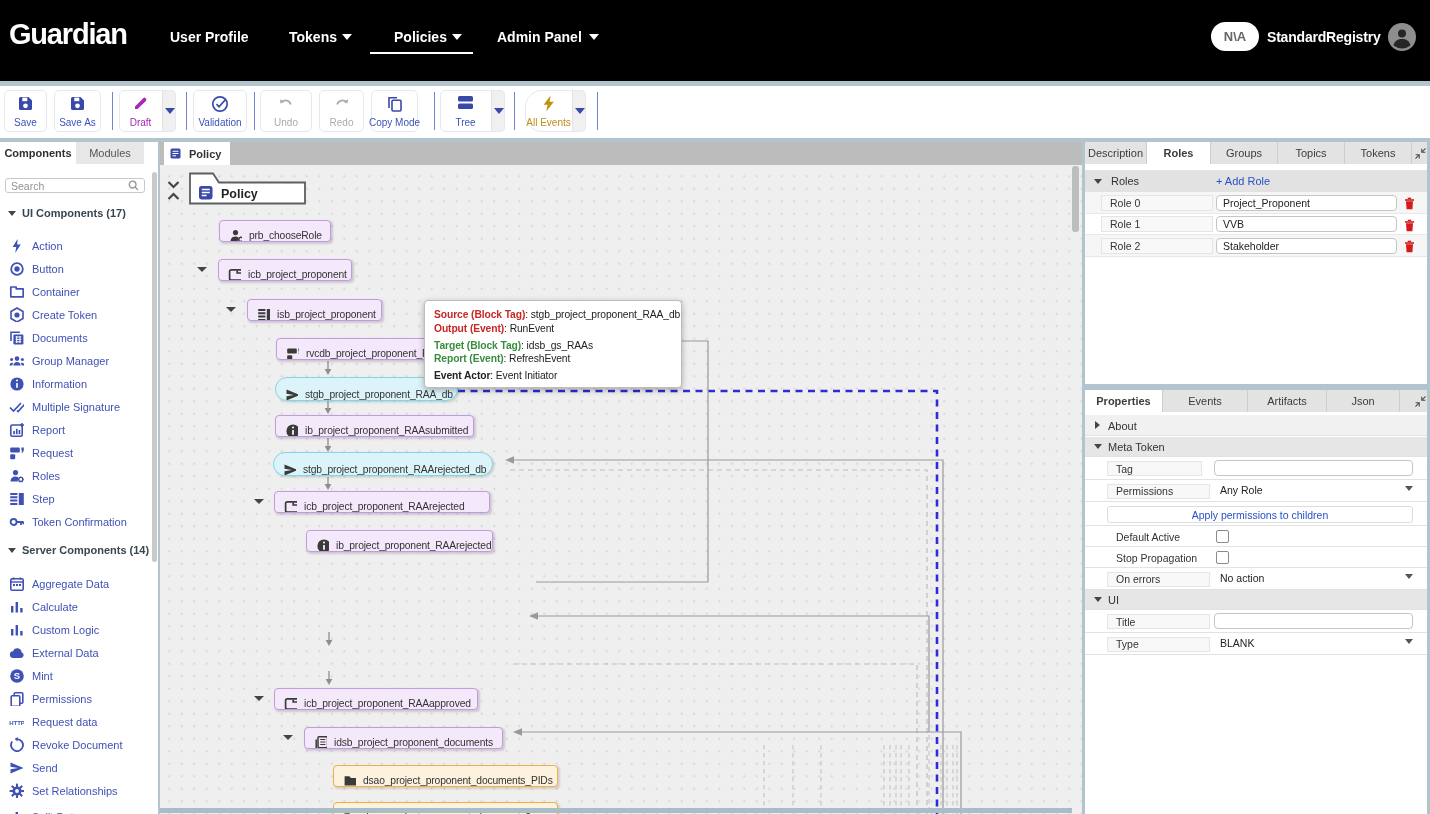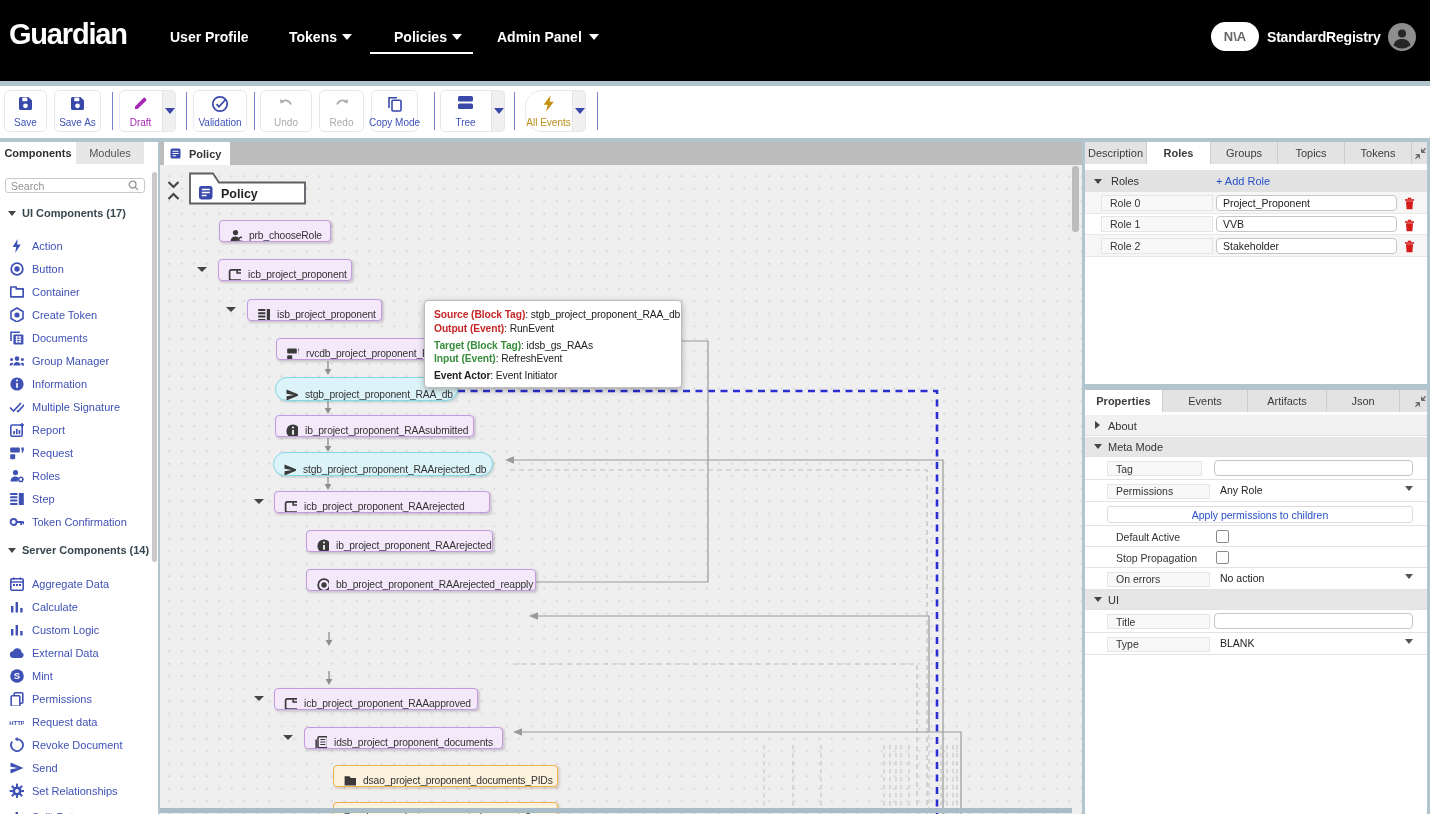--- a/index.html
+++ b/index.html
@@ -466,29 +466,20 @@
 <div class="blk purple" style="left:146px;top:365px;width:187px">
         <span class="ic">
           <svg style="" width="13" height="13" viewBox="0 0 13 13">
             <circle cx="8" cy="8" r="6.6" fill="#3a3a3a"></circle>
             <rect x="7.15" y="7" width="1.7" height="4.8" rx="0.5" fill="#fff"></rect>
             <circle cx="8" cy="4.6" r="1" fill="#fff"></circle>
           </svg>
         </span>
         <span>ib_project_proponent_RAArejected</span>
       </div>
-<div class="blk purple" style="left:146px;top:404px;width:230px">
-        <span class="ic">
-          <svg style="" width="13" height="13" viewBox="0 0 13 13">
-            <circle cx="8" cy="8" r="5.8" fill="none" stroke="#3a3a3a" stroke-width="1.8"></circle>
-            <circle cx="8" cy="8" r="2.7" fill="#3a3a3a"></circle>
-          </svg>
-        </span>
-        <span>bb_project_proponent_RAArejected_reapply</span>
-      </div>
 <div class="blk purple" style="left:114px;top:523px;width:204px">
         <span class="ic">
           <svg style="" width="13" height="13" viewBox="0 0 13 13">
             <rect x="1.6" y="2.8" width="12.8" height="10.4" rx="1.6" fill="none" stroke="#3a3a3a" stroke-width="1.7"></rect>
             <path d="M9.2 3.4 v2.6 h5" fill="none" stroke="#3a3a3a" stroke-width="1.7"></path>
           </svg>
         </span>
         <span>icb_project_proponent_RAAapproved</span>
       </div>
 <div class="blk purple" style="left:144px;top:562px;width:199px">
@@ -514,21 +505,21 @@
           <svg style="" width="13" height="13" viewBox="0 0 13 13">
             <path d="M1.6 3.2 h4.8 l1.5 1.8 h6.5 v7.6 h-12.8 z" fill="#3a3a3a"></path>
           </svg>
         </span>
         <span>dsao_project_proponent_documents2</span>
       </div>
 <div class="a" style="left:264px;top:135px;width:258px;height:88px;background:#fff;border:1px solid #bdbdbd;border-radius:4px;box-shadow:0 2px 6px rgba(0,0,0,.3);padding:7px 9px;font-size:10.3px;color:#222;line-height:13.5px;z-index:5;white-space:nowrap;letter-spacing:-.1px">
         <div><b style="color:#c62828">Source (Block Tag)</b>: stgb_project_proponent_RAA_db</div>
         <div><b style="color:#c62828">Output (Event)</b>: RunEvent</div>
         <div style="margin-top:3.5px"><b style="color:#388e3c">Target (Block Tag)</b>: idsb_gs_RAAs</div>
-        <div><b style="color:#388e3c">Input (Event)</b>: RefreshEvent</div>
+        <div><b style="color:#388e3c">Report (Event)</b>: RefreshEvent</div>
         <div style="margin-top:3.5px"><b>Event Actor</b>: Event Initiator</div>
       </div>
 <div class="a" style="left:912px;top:1px;width:7px;height:66px;background:#bdbdbd;border-radius:3px"></div>
 <div class="a" style="left:0;top:643px;width:912px;height:5px;background:#a9bdc8"></div>
 </div>
 </div>
 <div class="a" style="left:1082px;top:142px;width:3px;height:672px;background:#b2c4cd"></div>
 <div class="a" style="left:1085px;top:142px;width:345px;height:672px;background:#fff;overflow:hidden">
 <div class="rtab " style="left:0px;top:0;width:62px">Description</div>
 <div class="rtab on" style="left:62px;top:0;width:64px">Roles</div>
@@ -577,21 +568,21 @@
 <div class="rtab" style="left:315px;top:248px;width:27px;border-right:none"></div>
 <div class="a" style="left:329px;top:252px"><svg style="" width="13" height="13" viewBox="0 0 13 13">
         <path d="M11.92 1.85 L11.16 1.08 L8.29 3.95 V1.63 H7.21 V5.8 H11.38 V4.72 H9.06 Z" fill="#4a4a4a"></path>
         <path d="M1.85 11.92 L1.08 11.16 L3.95 8.29 H1.63 V7.21 H5.8 V11.38 H4.72 V9.06 Z" fill="#4a4a4a"></path>
       </svg></div>
 <div class="a" style="left:0;top:273px;width:342px;height:21px;background:#f1f1f1;border-bottom:1px solid #e2e2e2;"></div>
 <div class="a" style="left:10px;top:279px;width:0;height:0;border-top:4.5px solid transparent;border-bottom:4.5px solid transparent;border-left:5px solid #454545"></div>
 <div class="a" style="left:23px;top:278px;font-size:11px;color:#333">About</div>
 <div class="a" style="left:0;top:295px;width:342px;height:20px;background:#e6e6e6;border-bottom:1px solid #e2e2e2;"></div>
 <div class="a" style="left:9px;top:302px;width:0;height:0;border-left:4.5px solid transparent;border-right:4.5px solid transparent;border-top:5px solid #454545"></div>
-<div class="a" style="left:23px;top:299px;font-size:11px;color:#333">Meta Mode</div>
+<div class="a" style="left:23px;top:299px;font-size:11px;color:#333">Meta Token</div>
 <div class="a" style="left:0;top:315px;width:342px;height:23px;background:#fff;border-bottom:1px solid #e2e2e2;"></div>
 <div class="lblcell" style="left:22px;top:319px;width:95px;height:15px">Tag</div>
 <div class="inp" style="left:129px;top:318px;width:199px;height:16px"></div>
 <div class="a" style="left:0;top:338px;width:342px;height:22px;background:#fff;border-bottom:1px solid #e2e2e2;"></div>
 <div class="lblcell" style="left:22px;top:341.5px;width:103px;height:15px">Permissions</div>
 <div class="a" style="left:135px;top:342px;font-size:10.5px;color:#222">Any Role</div>
 <div class="car" style="left:320px;top:344px"></div>
 <div class="a" style="left:0;top:360px;width:342px;height:24px;background:#fff;border-bottom:1px solid #e2e2e2;"></div>
 <div class="a" style="left:22px;top:364px;width:306px;height:17px;background:#fff;border:1px solid #dcdcdc;border-radius:3px;display:flex;align-items:center;justify-content:center;font-size:10.5px;color:#2850c8">Apply permissions to children</div>
 <div class="a" style="left:0;top:384px;width:342px;height:21px;background:#fff;border-bottom:1px solid #e2e2e2;"></div>

